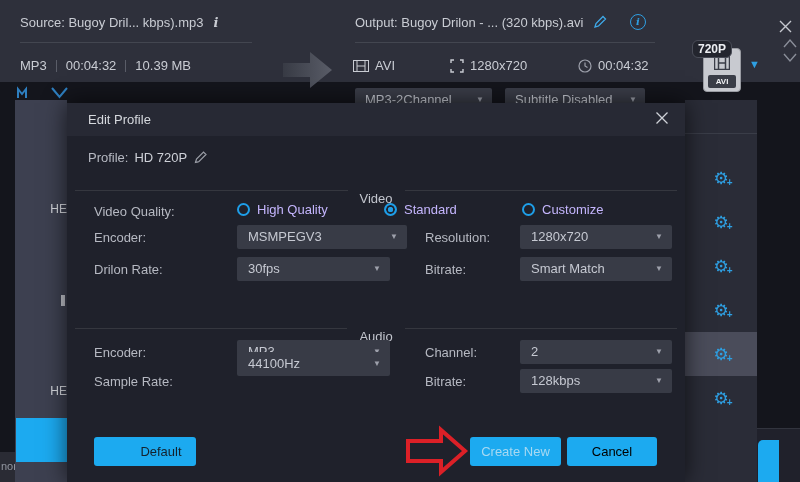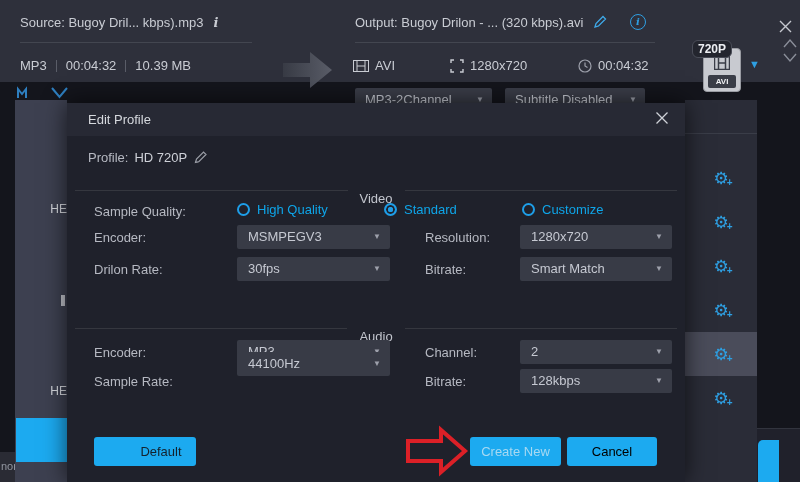--- a/index.html
+++ b/index.html
@@ -77,21 +77,21 @@
   .lbl { position:absolute; font-size:13px; color:#b6b9c2; }
   .field { position:absolute; height:24px; background:#383b46; border-radius:2px; color:#c6c9d2;
     font-size:13px; line-height:24px; padding-left:11px; cursor:pointer; }
   .field .caret { position:absolute; right:9px; top:0; font-size:8px; color:#9da0ab; line-height:24px; }
 
   .radio { position:absolute; display:flex; align-items:center; gap:7px; cursor:pointer; }
   .radio .circ { width:13px; height:13px; border:2px solid #1e9ee8; border-radius:50%; position:relative; }
   .radio.sel .circ::after { content:""; position:absolute; left:2px; top:2px; width:5px; height:5px;
     background:#1e9ee8; border-radius:50%; border:0; }
   .radio.sel .circ { background:#1e9ee8; box-shadow:inset 0 0 0 2px #1f212b; }
-  .radio .rlbl { font-size:13px; color:#0ea5e9; }
+  .radio .rlbl { font-size:13px; color:#c4b5fd; }
 
   .btn { position:absolute; top:334px; height:29px; background:#1caaf0; border:none; border-radius:3px;
     font-size:13px; font-family:"Liberation Sans",sans-serif; cursor:pointer; }
   .btn-default { left:27px; width:102px; color:#14222e;padding-left:32px; }
   .btn-create { left:403px; width:91px; color:#a7d9f2; }
   .btn-cancel { left:500px; width:90px; color:#000000; }
   .red-arrow { position:absolute; left:338px; top:322px; z-index:6; }
 </style>
 </head>
 <body>
@@ -242,36 +242,36 @@
         <path d="M2.5 12.5 L3.5 9 L10.5 2 L13 4.5 L6 11.5 Z M2.5 12.5 L5.5 11.8" fill="none" stroke="#9a9da6" stroke-width="1.2"></path>
       </svg>
     </div>
 
     <div class="section" style="top:72px;">
       <div class="line"></div>
       <div class="txt">Video</div>
       <div class="line"></div>
     </div>
 
-    <div class="lbl" style="left:27px; top:101px;">Sample Quality:</div>
+    <div class="lbl" style="left:27px; top:101px;">Video Quality:</div>
     <div class="radio" style="left:170px; top:99px;">
       <span class="circ"></span>
       <span class="rlbl">High Quality</span>
     </div>
     <div class="radio sel" style="left:317px; top:99px;">
       <span class="circ"></span>
       <span class="rlbl">Standard</span>
     </div>
     <div class="radio" style="left:455px; top:99px;">
       <span class="circ"></span>
       <span class="rlbl">Customize</span>
     </div>
 
     <div class="lbl" style="left:27px; top:127px;">Encoder:</div>
-    <div class="field" style="left:170px; top:122px; width:153px;">
+    <div class="field" style="left:170px; top:122px; width:170px;">
       <span>MSMPEGV3</span>
       <span class="caret">▼</span>
     </div>
     <div class="lbl" style="left:358px; top:127px;">Resolution:</div>
     <div class="field" style="left:453px; top:122px; width:152px;">
       <span>1280x720</span>
       <span class="caret">▼</span>
     </div>
 
     <div class="lbl" style="left:27px; top:159px;">Drilon Rate:</div>

